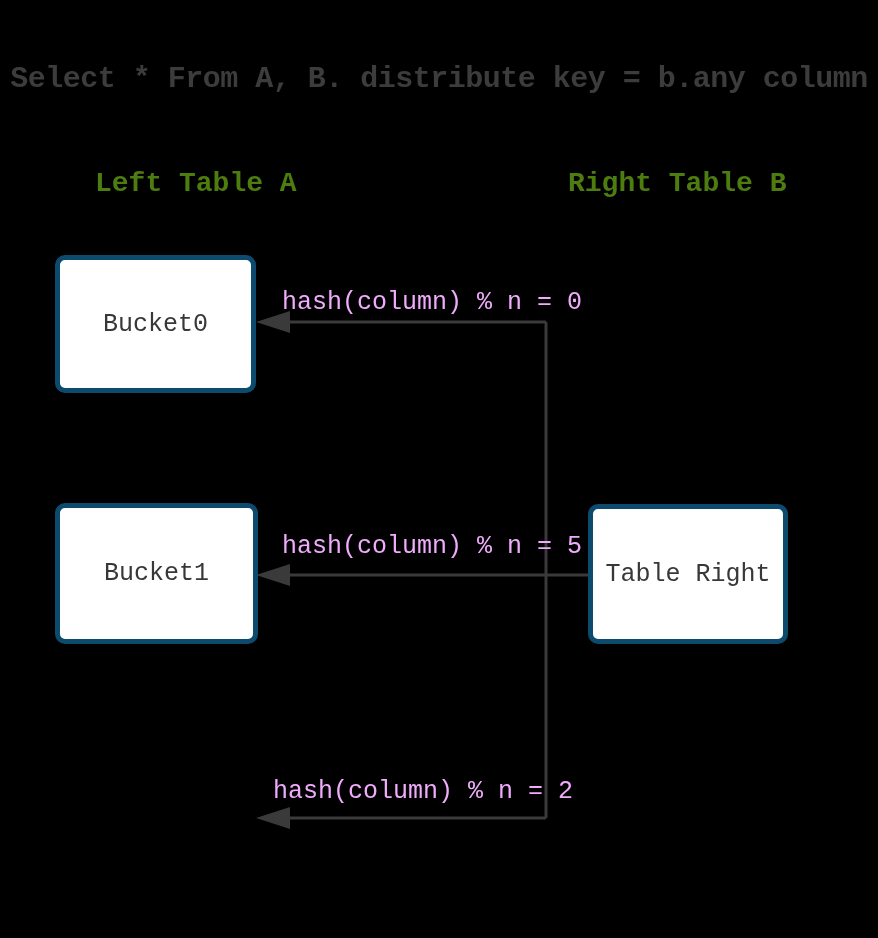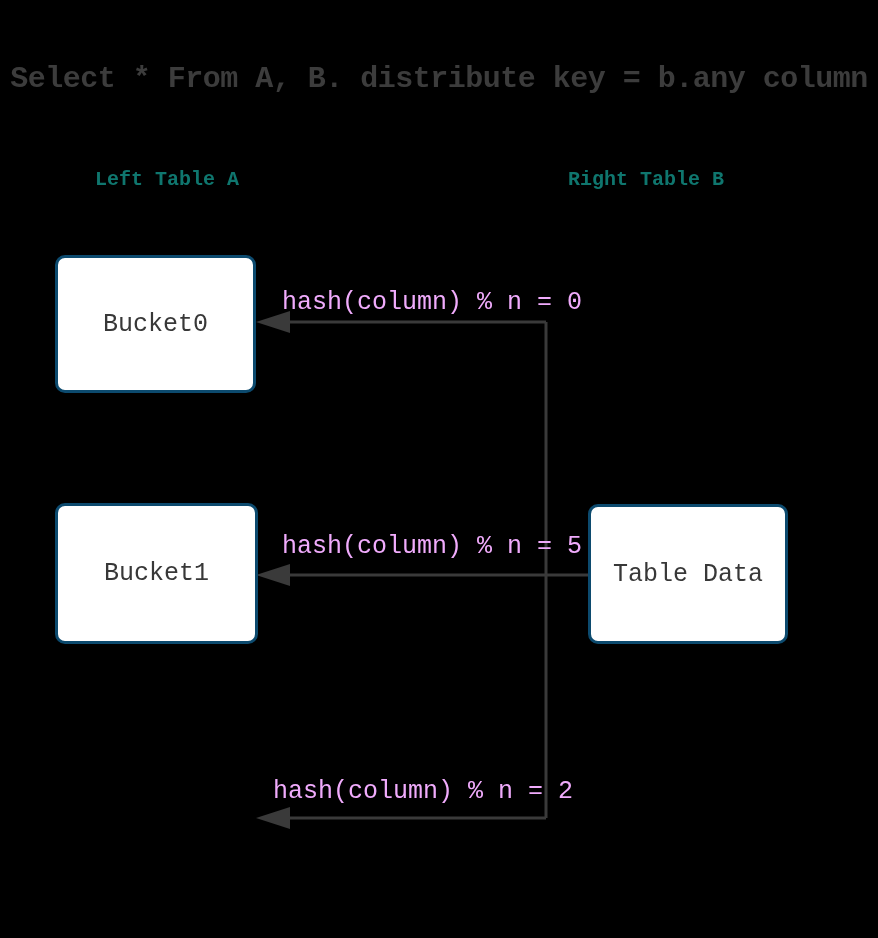--- a/index.html
+++ b/index.html
@@ -22,37 +22,37 @@
     top: 62px;
     text-align: center;
     font-size: 30px;
     font-weight: bold;
     letter-spacing: -0.5px;
     color: #3c3c3c;
   }
   .col-header {
     position: absolute;
     top: 168px;
-    font-size: 20px;
+    font-size: 28px;
     font-weight: bold;
-    color: #0f766e;
+    color: #4d7c0f;
     white-space: nowrap;
   }
   .col-header.left  { left: 95px; }
   .col-header.right { left: 568px; text-align: center; }
   .connectors {
     position: absolute;
     left: 0;
     top: 0;
     pointer-events: none;
   }
   .node {
     position: absolute;
     background: #ffffff;
-    border: 3px solid #0c4a6e;
+    border: 5px solid #0c4a6e;
     border-radius: 10px;
     box-sizing: border-box;
     display: flex;
     align-items: center;
     justify-content: center;
     font-size: 25px;
     color: #383838;
   }
   .node.bucket0 { left: 55px;  top: 255px; width: 201px; height: 138px; }
   .node.bucket1 { left: 55px;  top: 503px; width: 203px; height: 141px; }
@@ -102,16 +102,16 @@
   <div class="node bucket0">
     <span>Bucket0</span>
   </div>
 
   <div class="node bucket1">
     <span>Bucket1</span>
   </div>
 
 
   <div class="node source">
-    <span>Table Data</span>
+    <span>Table Right</span>
   </div>
 
 </div>
 
 </body></html>

